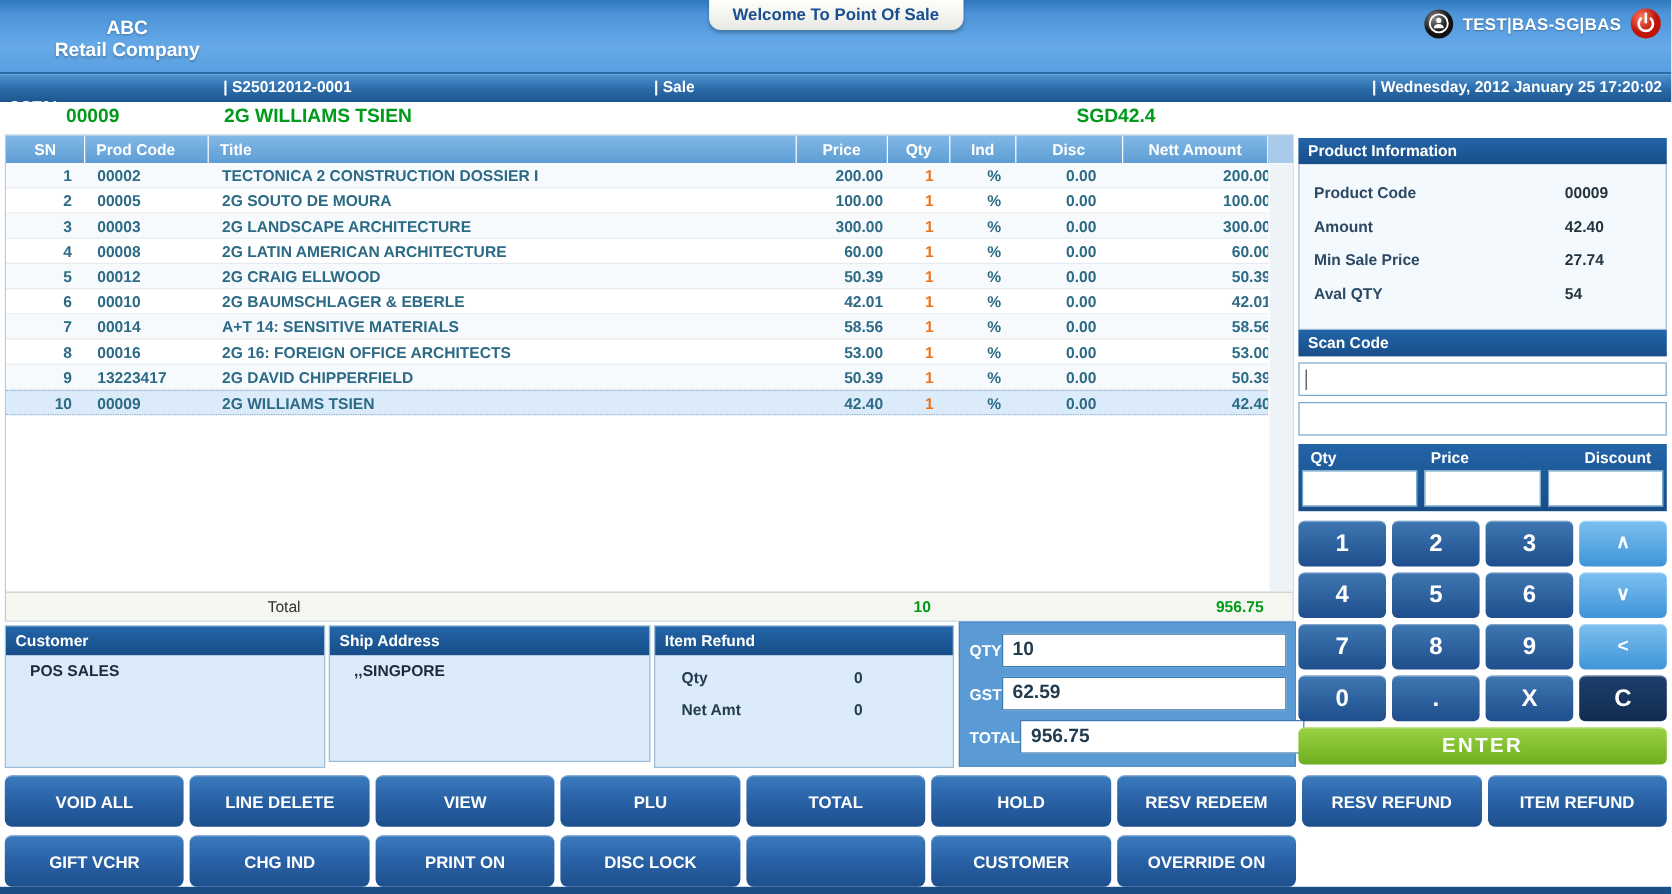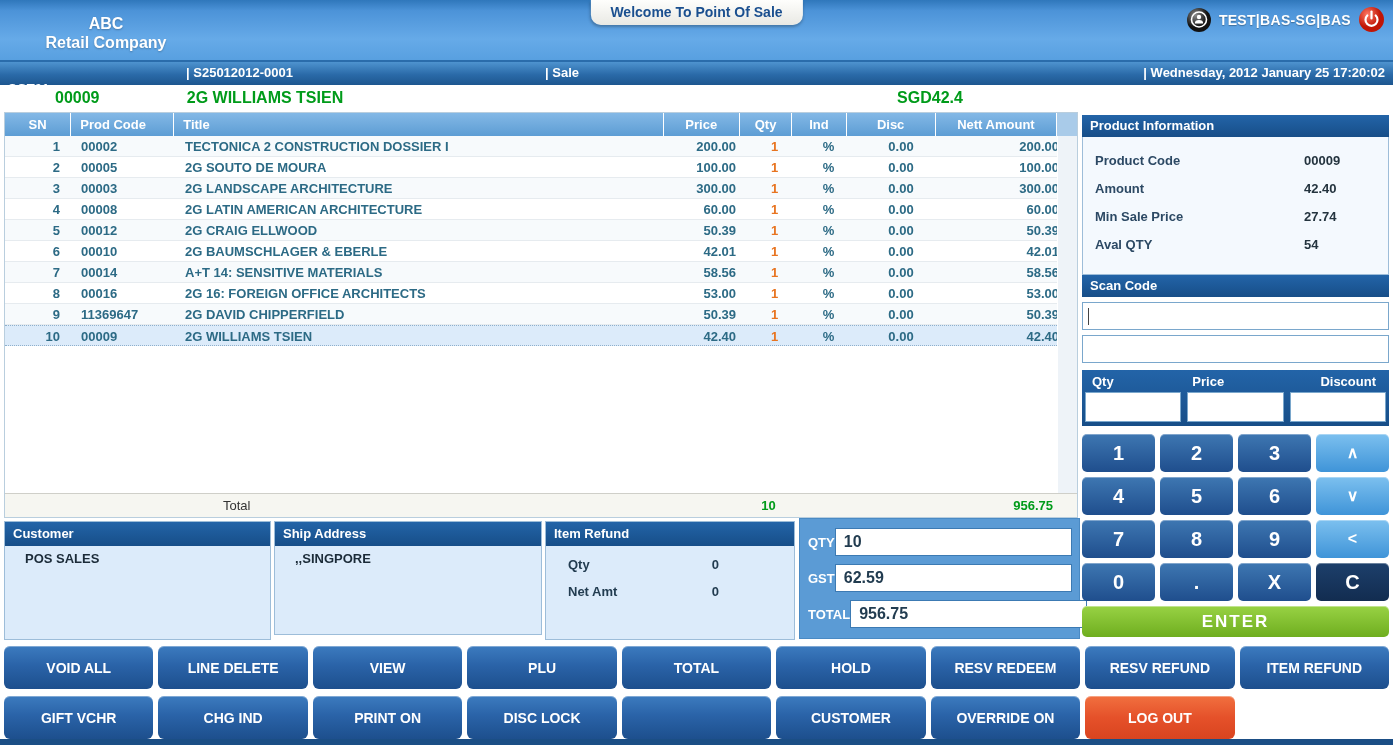--- a/index.html
+++ b/index.html
@@ -267,21 +267,21 @@
           <div class="cell code">00016</div>
           <div class="cell title">2G 16: FOREIGN OFFICE ARCHITECTS</div>
           <div class="cell price">53.00</div>
           <div class="cell qty">1</div>
           <div class="cell ind">%</div>
           <div class="cell disc">0.00</div>
           <div class="cell nett">53.00</div>
         </div>
         <div class="trow">
           <div class="cell sn">9</div>
-          <div class="cell code">11369647</div>
+          <div class="cell code">13223417</div>
           <div class="cell title">2G DAVID CHIPPERFIELD</div>
           <div class="cell price">50.39</div>
           <div class="cell qty">1</div>
           <div class="cell ind">%</div>
           <div class="cell disc">0.00</div>
           <div class="cell nett">50.39</div>
         </div>
         <div class="trow selected">
           <div class="cell sn">10</div>
           <div class="cell code">00009</div>
@@ -413,17 +413,16 @@
       <button class="fnbtn">RESV REDEEM</button>
       <button class="fnbtn">RESV REFUND</button>
       <button class="fnbtn">ITEM REFUND</button>
       <button class="fnbtn">GIFT VCHR</button>
       <button class="fnbtn">CHG IND</button>
       <button class="fnbtn">PRINT ON</button>
       <button class="fnbtn">DISC LOCK</button>
       <button class="fnbtn"></button>
       <button class="fnbtn">CUSTOMER</button>
       <button class="fnbtn">OVERRIDE ON</button>
-      <button class="fnbtn logout">LOG OUT</button>
     </div>
 
   <div class="bottom-strip"></div>
 </div>
 
 </body></html>

